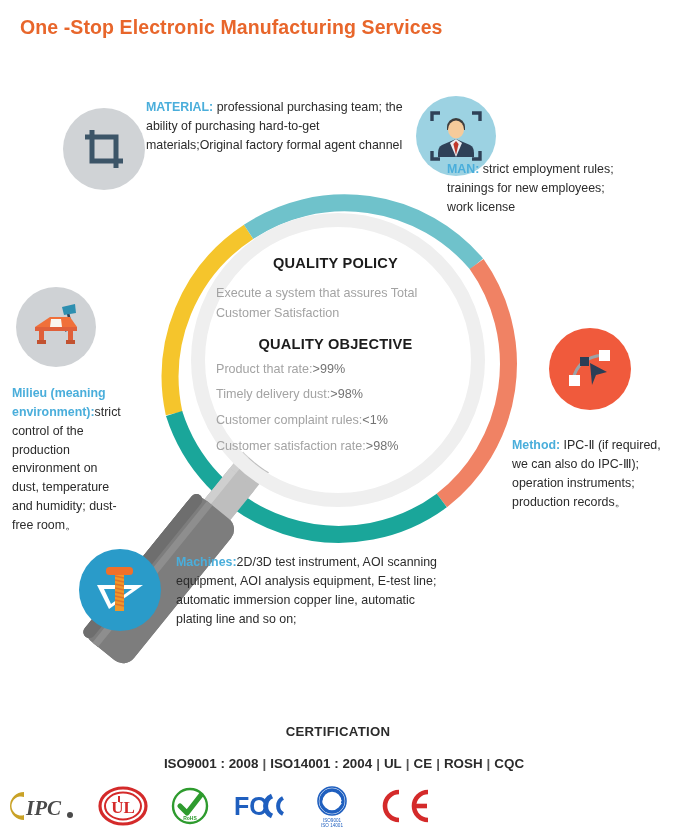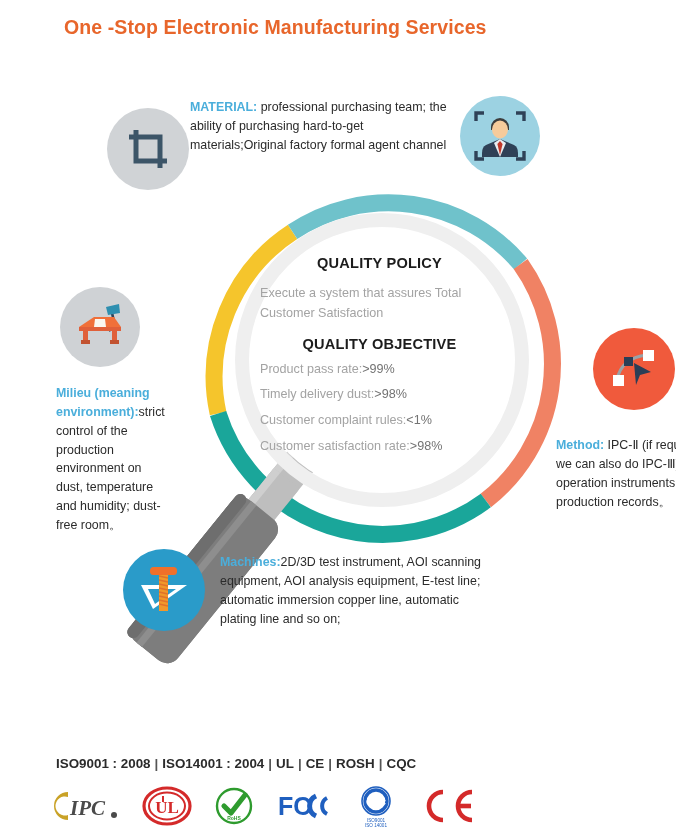--- a/index.html
+++ b/index.html
@@ -8,21 +8,20 @@
     height: 833px;
     background: #ffffff;
     font-family: "Liberation Sans", sans-serif;
     overflow: hidden;
   }
   #stage {
     position: relative;
     width: 556px;
     height: 833px;
     background: #ffffff;
-    margin-left: 44px;
   }
 
   
   .title {
     position: absolute;
     left: 20px;
     top: 16px;
     font-size: 19.5px;
     font-weight: 700;
     color: #E8662B;
@@ -124,20 +123,21 @@
     left: 0; top: 724px; width: 676px;
     text-align: center;
     font-size: 13.2px;
     font-weight: 700;
     color: #2b2b2b;
     letter-spacing: 0.3px;
   }
   .cert-line {
     position: absolute;
     left: 0; top: 756px; width: 676px;
+    text-align: center;
     font-size: 13.4px;
     font-weight: 700;
     color: #2b2b2b;
     padding-left: 12px;
   }
   .cert-line .sep { color: #555; font-weight: 700; padding: 0 4px; }
 
   .logos {
     position: absolute;
     left: 0; top: 784px; width: 676px;
@@ -192,21 +192,21 @@
     <circle cx="338" cy="300" r="140" fill="none" stroke="#EFEFEF" stroke-width="14"></circle>
     <circle cx="338" cy="300" r="132" fill="#ffffff"></circle>
   </svg>
 
   <div class="center-block">
     <div class="c-h1">QUALITY POLICY</div>
     <div class="c-sub">Execute a system that assures Total Customer Satisfaction</div>
     <div class="c-h2">QUALITY OBJECTIVE</div>
 
     <div class="kv">
-      <span>Product pass rate:</span><b>&gt;99%</b>
+      <span>Product that rate:</span><b>&gt;99%</b>
     </div>
     <div class="kv">
       <span>Timely delivery dust:</span><b>&gt;98%</b>
     </div>
     <div class="kv">
       <span>Customer complaint rules:</span><b>&lt;1%</b>
     </div>
     <div class="kv">
       <span>Customer satisfaction rate:</span><b>&gt;98%</b>
     </div>
@@ -238,20 +238,23 @@
 
       <ellipse cx="31" cy="24.5" rx="8" ry="9" fill="#F6CB9B"></ellipse>
 
       <path d="M31 34 L17 40 Q13 42 13 48 L13 52 L49 52 L49 48 Q49 42 45 40 Z" fill="#2F4157"></path>
 
       <path d="M31 34 L25 38 L31 52 L37 38 Z" fill="#E9EEF2"></path>
 
       <path d="M31 36 L28.4 39 L31 50 L33.6 39 Z" fill="#C0392B"></path>
     </svg>
   </div>
+  <div class="callout cal-man">
+    <div class="txt"><span class="lbl">MAN:</span><span> strict employment rules; trainings for new employees; work license</span></div>
+  </div>
 
   <div class="icon-circle ic-method">
     <svg width="54" height="54" viewBox="0 0 54 54">
       <path d="M10 38 Q14 16 40 13" fill="none" stroke="#9AA3A8" stroke-width="3.2"></path>
       <rect x="36" y="8" width="11" height="11" fill="#ffffff"></rect>
       <rect x="6" y="33" width="11" height="11" fill="#ffffff"></rect>
       <rect x="17" y="15" width="9" height="9" fill="#2B3E56"></rect>
       <path d="M27 21 L44 30 L33 33 L29 43 Z" fill="#2B3E56"></path>
     </svg>
   </div>
@@ -300,20 +303,21 @@
         <line x1="26" y1="45" x2="35" y2="47"></line>
       </g>
 
       <rect x="17" y="8" width="27" height="8" rx="3.5" fill="#F0702A"></rect>
     </svg>
   </div>
   <div class="callout cal-machines">
     <div class="txt"><span class="lbl">Machines:</span><span>2D/3D test instrument, AOI scanning equipment, AOI analysis equipment, E-test line; automatic immersion copper line, automatic plating line and so on;</span></div>
   </div>
 
+  <div class="cert-title">CERTIFICATION</div>
 
   <div class="cert-line">
     <span>ISO9001 : 2008</span><span class="sep">|</span><span>ISO14001 : 2004</span><span class="sep">|</span><span>UL</span><span class="sep">|</span><span>CE</span><span class="sep">|</span><span>ROSH</span><span class="sep">|</span><span>CQC</span>
   </div>
 
   <div class="logos">
 
     <svg class="logo" width="78" height="36" viewBox="0 0 78 36">
       <path d="M24 4 A14 14 0 1 0 24 32 L24 27 A9.5 9.5 0 1 1 24 9 Z" fill="#C9A227"></path>
       <text x="26" y="27" font-family="'Liberation Serif',serif" font-size="21" font-weight="700" font-style="italic" fill="#4A4A4A">IPC</text>

